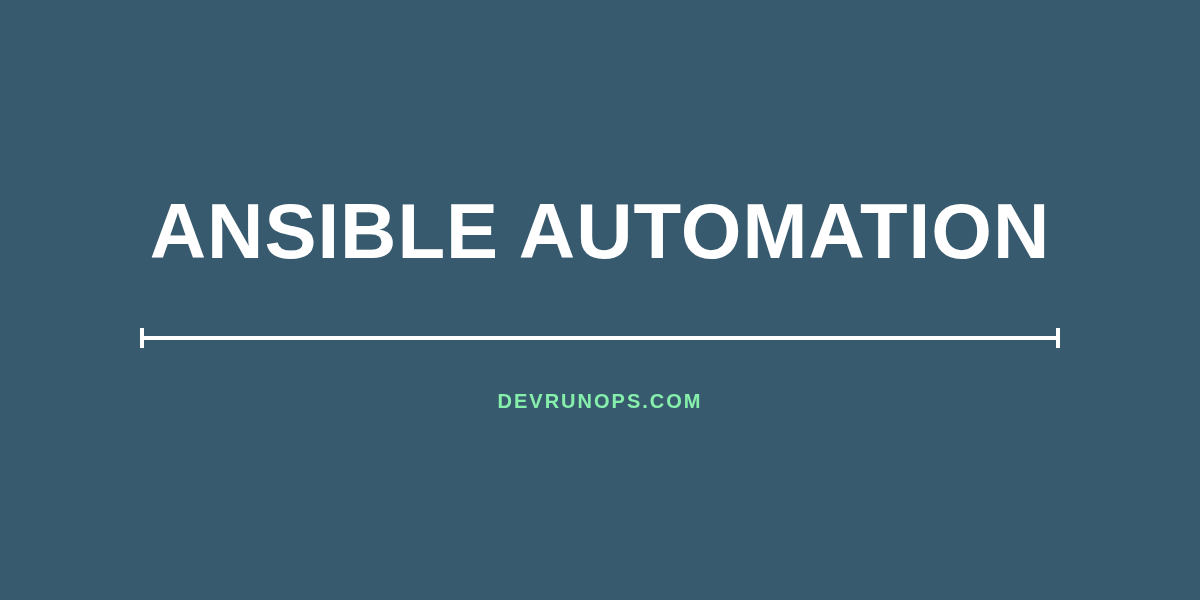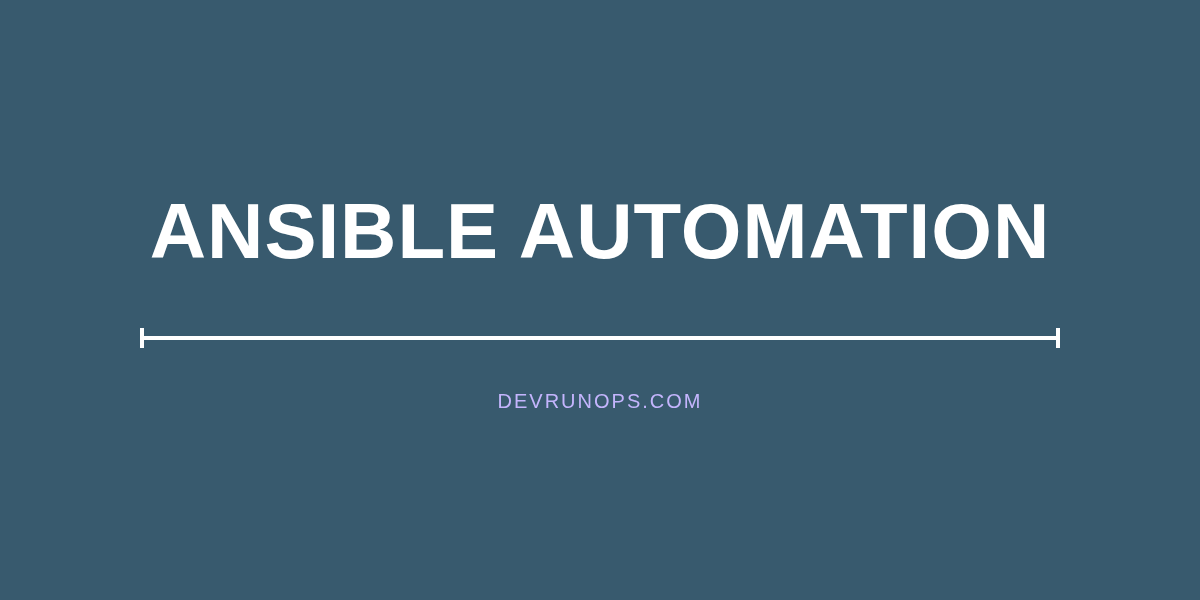--- a/index.html
+++ b/index.html
@@ -46,23 +46,23 @@
       top: 50%;
       transform: translateY(-50%);
     }
     .divider::before {
       left: 0;
     }
     .divider::after {
       right: 0;
     }
     .footer {
-      color: #c4b5fd;
+      color: #86efac;
       font-size: 20px;
-      font-weight: 400;
+      font-weight: 700;
       letter-spacing: 2px;
       text-transform: uppercase;
     }
   </style>
 </head>
 <body>
 
 <h1 class="title">
   <span>ANSIBLE AUTOMATION</span><br>
 </h1>

